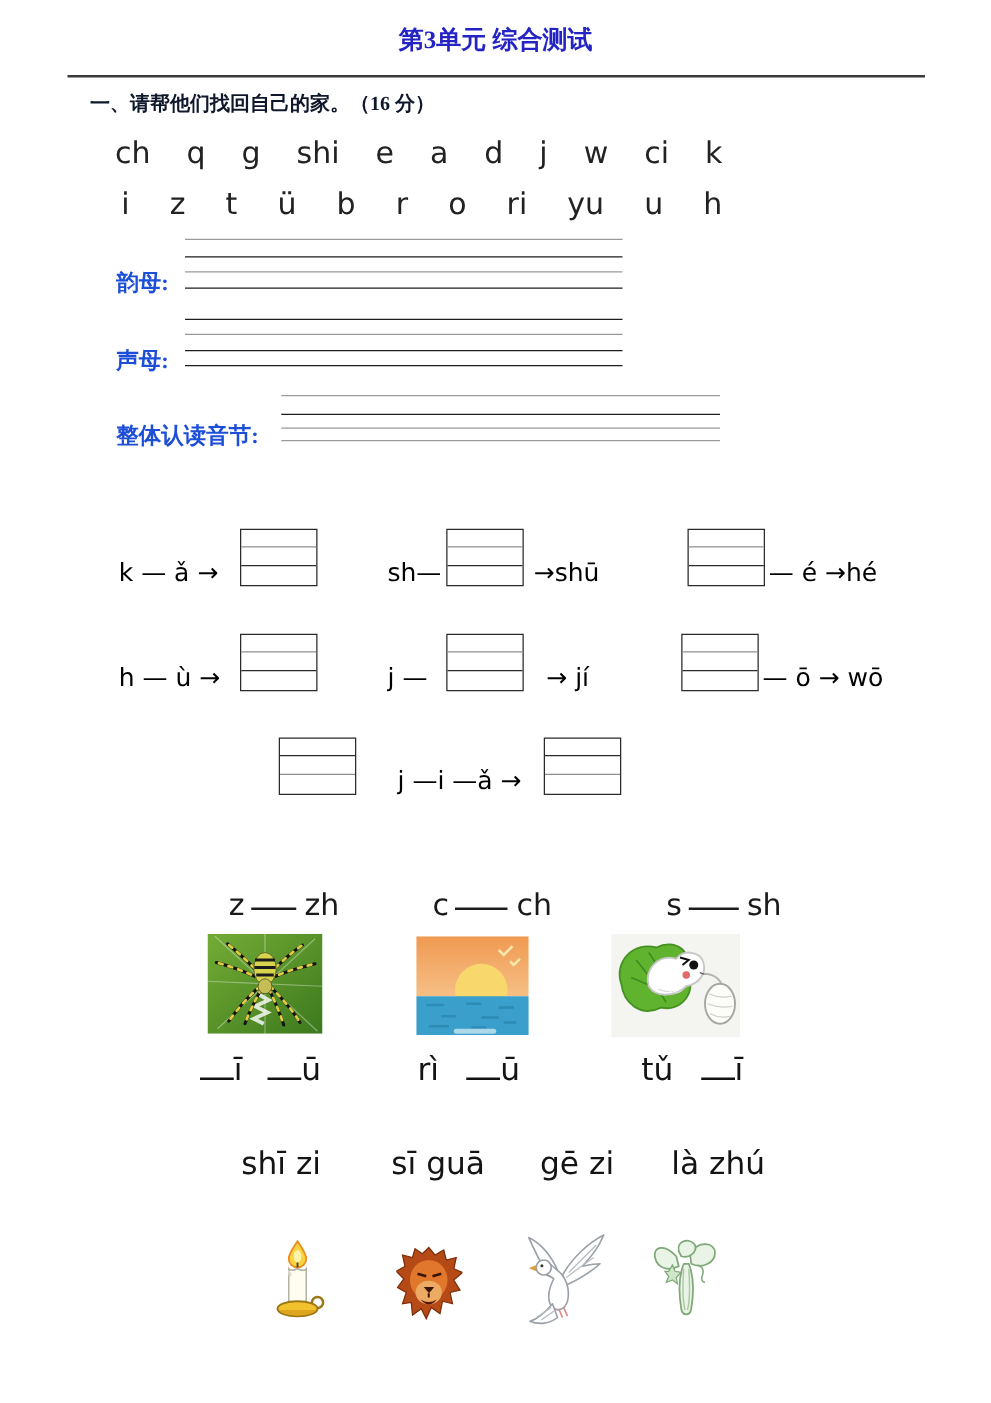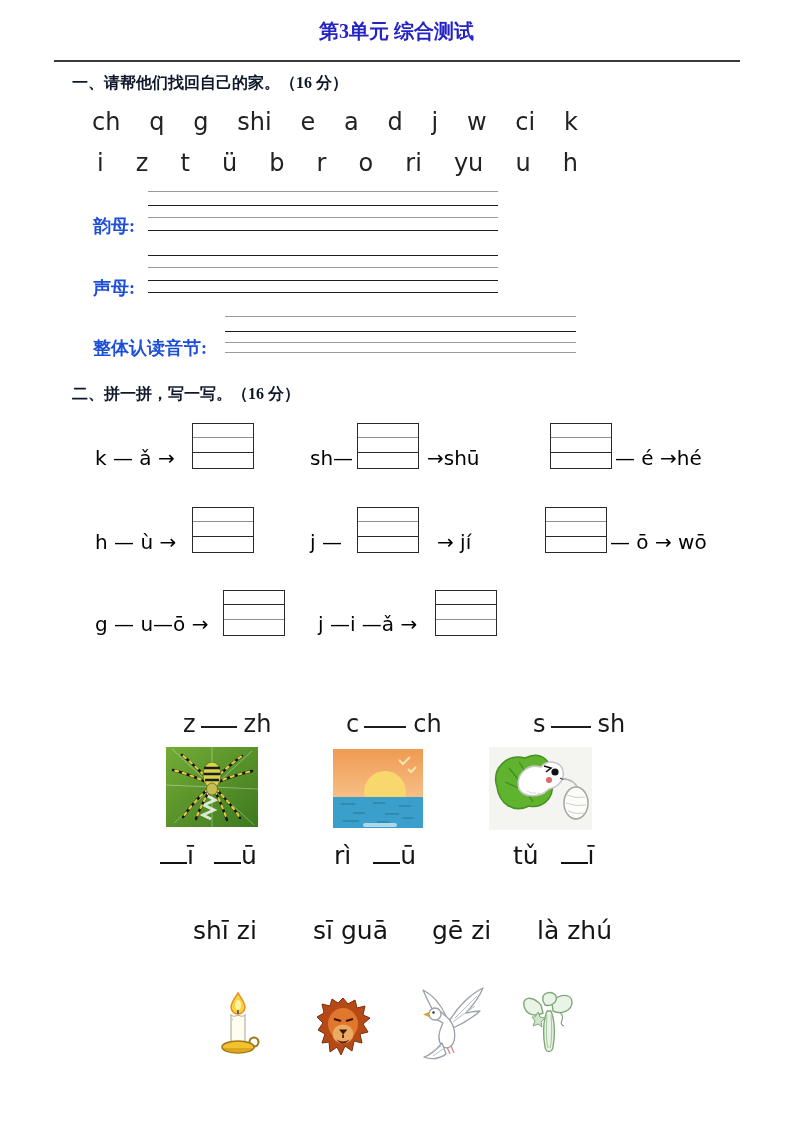--- a/index.html
+++ b/index.html
@@ -87,21 +87,20 @@
   </div>
 
   <div class="glabel" style="top:336px">整体认读音节:</div>
   <div class="grid4" style="left:225px;top:316px;width:351px;height:37px">
     <i style="top:0;border-top:1.4px solid #9a9a9a"></i>
     <i style="top:15px;border-top:1.6px solid #1d1d1d"></i>
     <i style="top:26px;border-top:1.4px solid #9a9a9a"></i>
     <i style="top:36px;border-top:1.4px solid #9a9a9a"></i>
   </div>
 
-  <div class="sec-head" style="top:384px">二、拼一拼，写一写。（16 分）</div>
 
   <span class="ptxt" style="left:95px;top:446px">k — ǎ →</span>
   <div class="pbox" style="left:192px;top:423px">
       <i class="bl1"></i>
       <i class="bl2"></i>
     </div>
   <span class="ptxt" style="left:310px;top:446px">sh—</span>
   <div class="pbox" style="left:357px;top:423px">
       <i class="bl1"></i>
       <i class="bl2"></i>
@@ -123,21 +122,20 @@
       <i class="bl1"></i>
       <i class="bl2"></i>
     </div>
   <span class="ptxt" style="left:437px;top:530px">→ jí</span>
   <div class="pbox" style="left:545px;top:507px">
       <i class="bl1"></i>
       <i class="bl2"></i>
     </div>
   <span class="ptxt" style="left:610px;top:530px">— ō → wō</span>
 
-  <span class="ptxt" style="left:95px;top:612px">g — u—ō →</span>
   <div class="pbox alt" style="left:223px;top:590px">
       <i class="bl1"></i>
       <i class="bl2"></i>
     </div>
   <span class="ptxt" style="left:318px;top:612px">j —i —ǎ →</span>
   <div class="pbox alt" style="left:435px;top:590px">
       <i class="bl1"></i>
       <i class="bl2"></i>
     </div>
 

